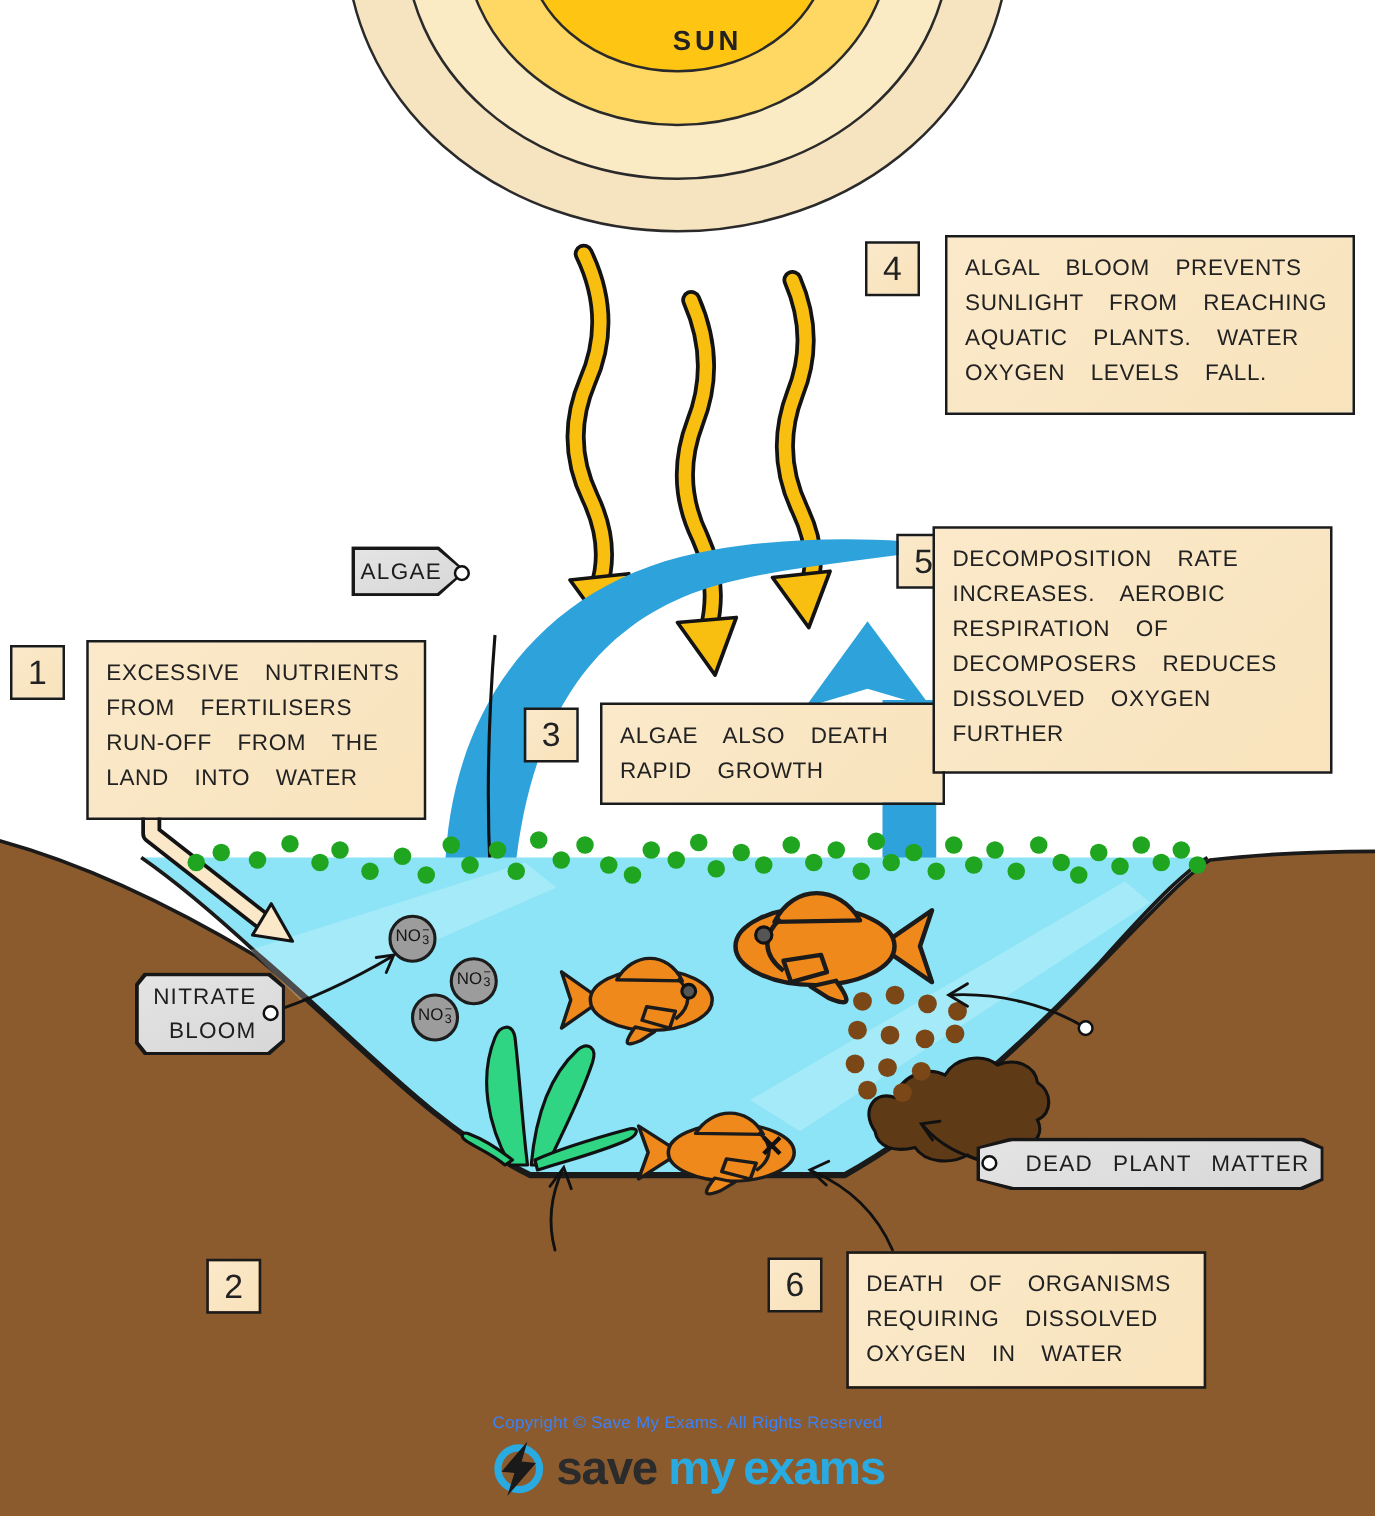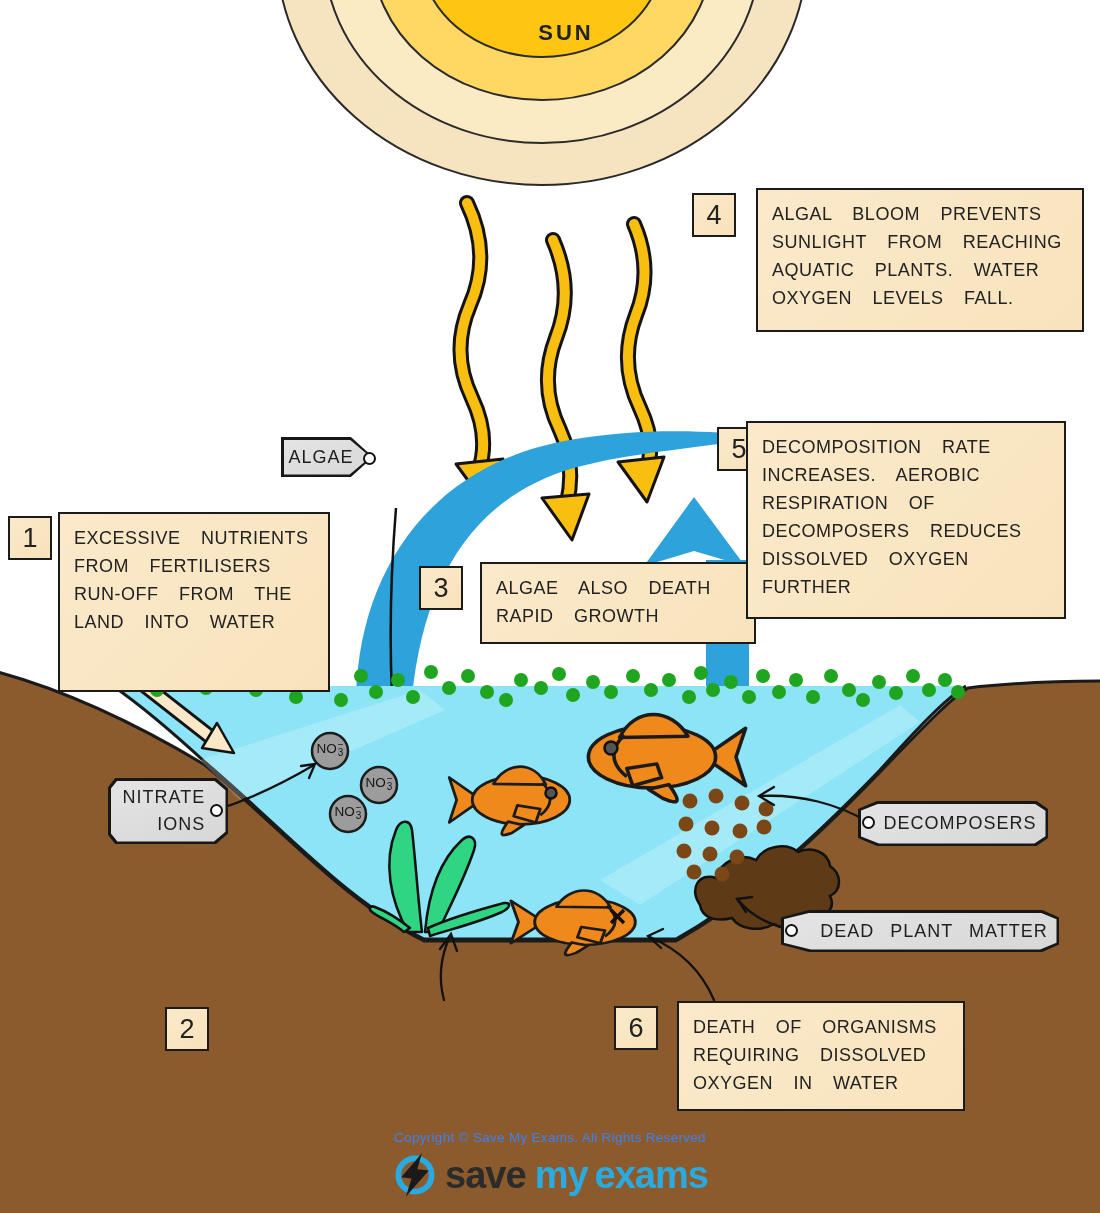--- a/index.html
+++ b/index.html
@@ -12,21 +12,21 @@
              font-size:22px;letter-spacing:3px;color:#222;font-weight:bold;}
 
   
   .stepnum{position:absolute;width:44px;height:44px;background:linear-gradient(135deg,#fbe9ca,#f8e2ba);
            border:2.5px solid #1b1b1b;display:flex;align-items:center;justify-content:center;
            font-size:27px;color:#222;box-sizing:border-box;}
   .stepbox{position:absolute;background:linear-gradient(135deg,#fbe9ca,#f8e3bc);
            border:2.5px solid #1b1b1b;box-sizing:border-box;padding:10px 14px;
            font-size:18px;line-height:28px;letter-spacing:.5px;word-spacing:15px;
            white-space:pre-line;color:#222;}
-  .n1{left:8px;top:516px;}   .b1{left:58px;top:512px;width:272px;height:180px;}
+  .n1{left:8px;top:516px;}   .b1{left:69px;top:512px;width:272px;height:144px;}
   .n2{left:165px;top:1007px;}.b2{left:227px;top:1002px;width:272px;height:108px;}
   .n3{left:419px;top:566px;} .b3{left:480px;top:562px;width:276px;height:82px;}
   .n4{left:692px;top:193px;} .b4{left:756px;top:188px;width:328px;height:144px;}
   .n5{left:717px;top:427px;} .b5{left:746px;top:421px;width:320px;height:198px;}
   .n6{left:614px;top:1006px;}.b6{left:677px;top:1001px;width:288px;height:110px;}
 
   
   .tag{position:absolute;}
   .tag .shape{position:absolute;inset:0;background:#171717;}
   .tag .inner{position:absolute;inset:2.5px;background:linear-gradient(160deg,#e4e4e4,#d7d7d7);
@@ -265,28 +265,24 @@
 
   <div class="tag tag-algae">
     <div class="shape clip-right-point"></div>
     <div class="inner clip-right-point">ALGAE</div>
   </div>
   <div class="tagdot" style="left:363px;top:452px;"></div>
 
   <div class="tag tag-nitrate">
     <div class="shape clip-oct"></div>
     <div class="inner clip-oct">NITRATE
-IONS</div>
+BLOOM</div>
   </div>
   <div class="tagdot" style="left:210px;top:804px;"></div>
 
-  <div class="tag tag-decomposers">
-    <div class="shape clip-oct-l"></div>
-    <div class="inner clip-oct-l">DECOMPOSERS</div>
-  </div>
   <div class="tagdot" style="left:862px;top:816px;"></div>
 
   <div class="tag tag-deadplant">
     <div class="shape clip-oct-l"></div>
     <div class="inner clip-oct-l">DEAD PLANT MATTER</div>
   </div>
   <div class="tagdot" style="left:785px;top:924px;"></div>
 
   <div class="ion" style="left:310px;top:740px;">
     <span>NO</span>

